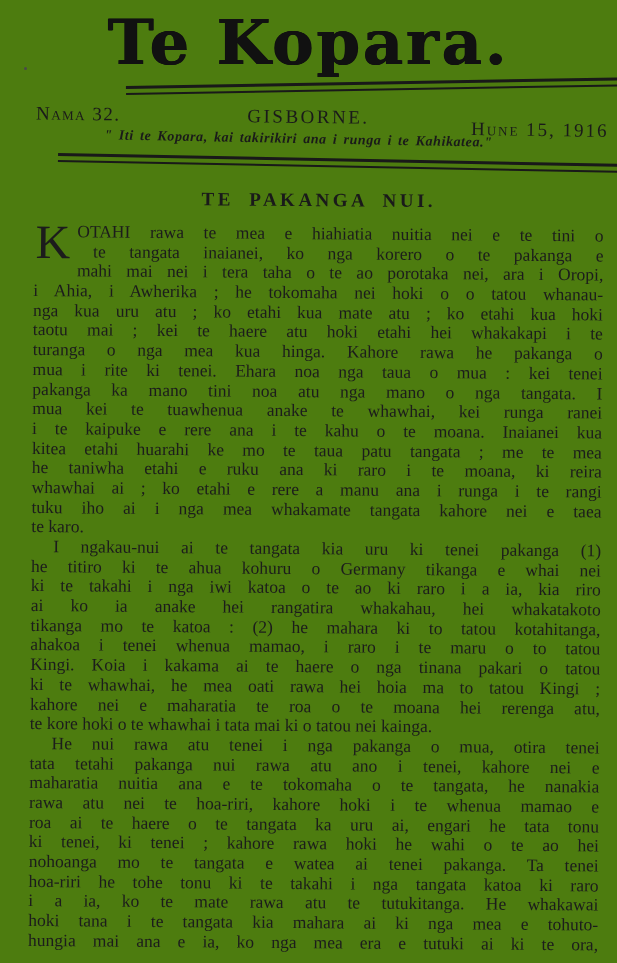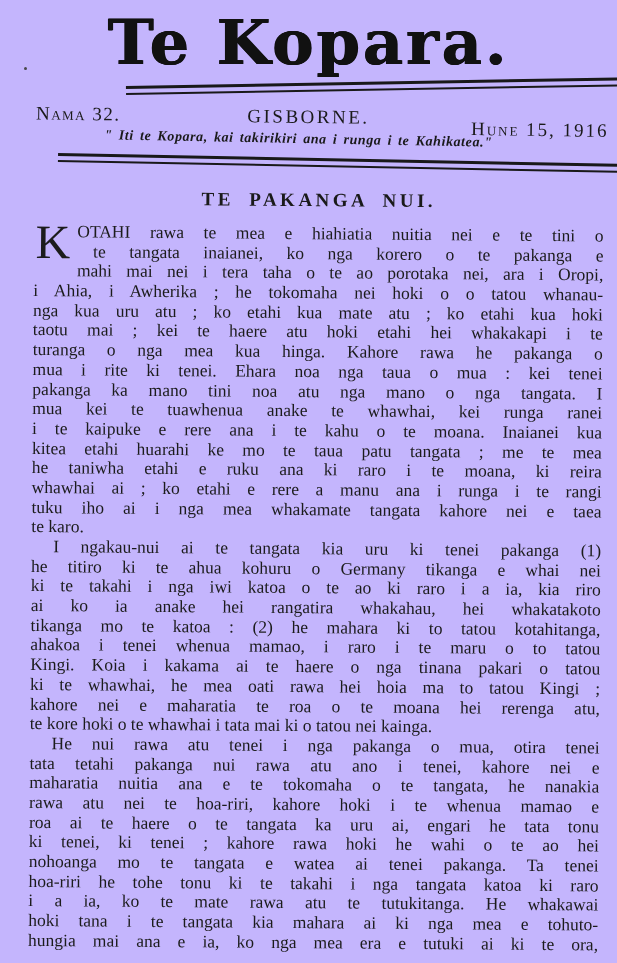--- a/index.html
+++ b/index.html
@@ -1,18 +1,18 @@
 <!DOCTYPE html>
 <html><head>
 <meta charset="utf-8">
 <style>
   html,body { margin:0; padding:0; background:#e8e8e6; }
   .page {
     position:relative; width:617px; height:963px; margin:0 auto;
-    background:#c4b5fd; color:#1a1a1a; overflow:hidden;
+    background:#4d7c0f; color:#1a1a1a; overflow:hidden;
     font-family:"Liberation Serif", serif;
   }
   
   .masthead {
     position:absolute; top:6px; left:0; right:0; text-align:center;
     font-family:"DejaVu Serif", serif; font-weight:bold; font-size:62px;
     letter-spacing:3px; color:#111;
     text-shadow:0.7px 0 0 #111, -0.4px 0 0 #111;
   }
   

